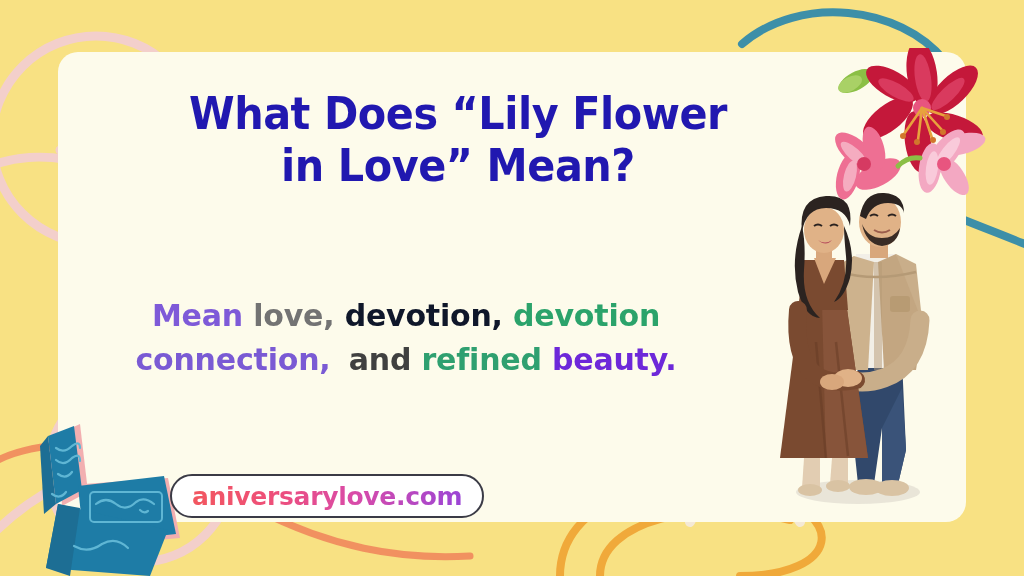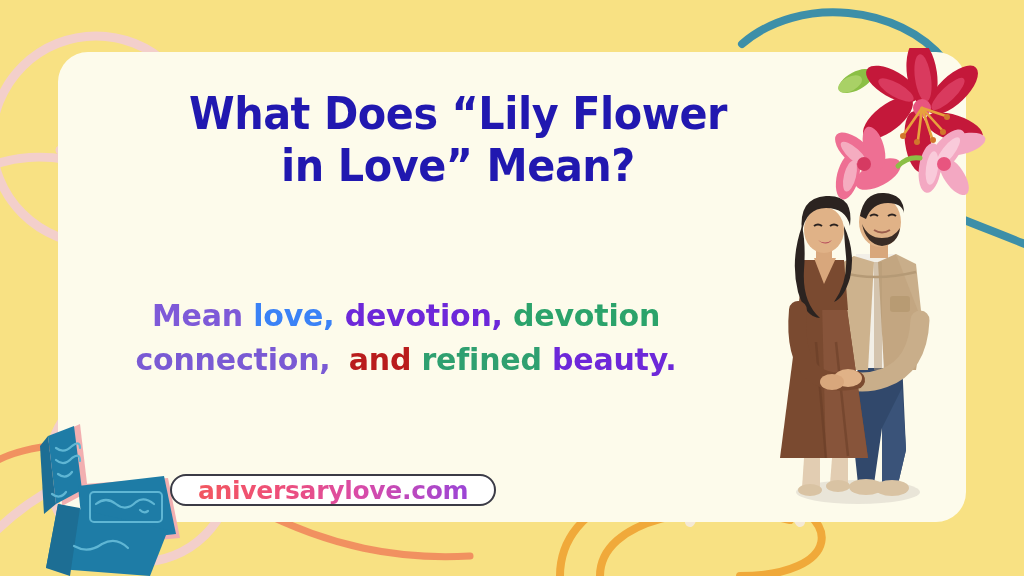--- a/index.html
+++ b/index.html
@@ -18,21 +18,21 @@
   }
 
   #deco-svg { position:absolute; left:0; top:0; width:1024px; height:576px; }
 
   
   #card {
     position:absolute;
     left:58px; top:52px;
     width:908px; height:470px;
     background:#FDFBEB;
-    border-radius:30px;
+    border-radius:20px;
   }
 
   
   #title {
     position:absolute;
     left:60px; top:36px;
     width:680px;
     text-align:center;
     color:#2118B0;
     font-family:"DejaVu Sans", sans-serif;
@@ -55,22 +55,22 @@
     font-size:30px;
     line-height:1.48;
     letter-spacing:-0.2px;
   }
   #body-copy .w { white-space:nowrap; }
 
   
   #url-badge {
     position:absolute;
     left:170px; top:474px;
-    height:32px;
-    padding:0 26px;
+    height:44px;
+    padding:0 20px;
     display:flex; align-items:center; justify-content:center;
     background:#FFFFFF;
     border:2px solid #3B3B46;
     border-radius:24px;
     z-index:40;
   }
   #url-text {
     font-family:"DejaVu Sans", sans-serif;
     font-weight:bold;
     font-size:25px;
@@ -125,25 +125,25 @@
 
   <div id="card" style="background: rgb(253, 251, 235);">
 
     <div id="title" style="color: rgb(33, 24, 176);">
       <div>What Does “Lily Flower</div>
       <div>in Love” Mean?</div>
     </div>
 
     <div id="body-copy">
       <span class="w" style="color: rgb(126, 90, 216);">Mean</span>
-      <span class="w" style="color: #3b82f6;">love,</span>
-      <span class="w" style="color: #6d28d9;">devotion,</span>
+      <span class="w" style="color: #737373;">love,</span>
+      <span class="w" style="color: #0f172a;">devotion,</span>
       <span class="w" style="color: rgb(43, 163, 107);">devotion</span>
       <span class="w" style="color: rgb(122, 90, 212); margin-top: 40px;">connection,</span>
-      <span class="w" style="color: #b91c1c; margin-left: 8px;">and</span>
+      <span class="w" style="color: #404040; margin-left: 8px;">and</span>
       <span class="w" style="color: rgb(47, 160, 112);">refined</span>
       <span class="w" style="color: #6d28d9;">beauty.</span>
     </div>
   </div>
 
   <div id="url-badge" style="background: rgb(255, 255, 255); border-color: rgb(59, 59, 70);">
     <span id="url-text">aniversarylove.com</span>
   </div>
 
   <div id="flower-art">

